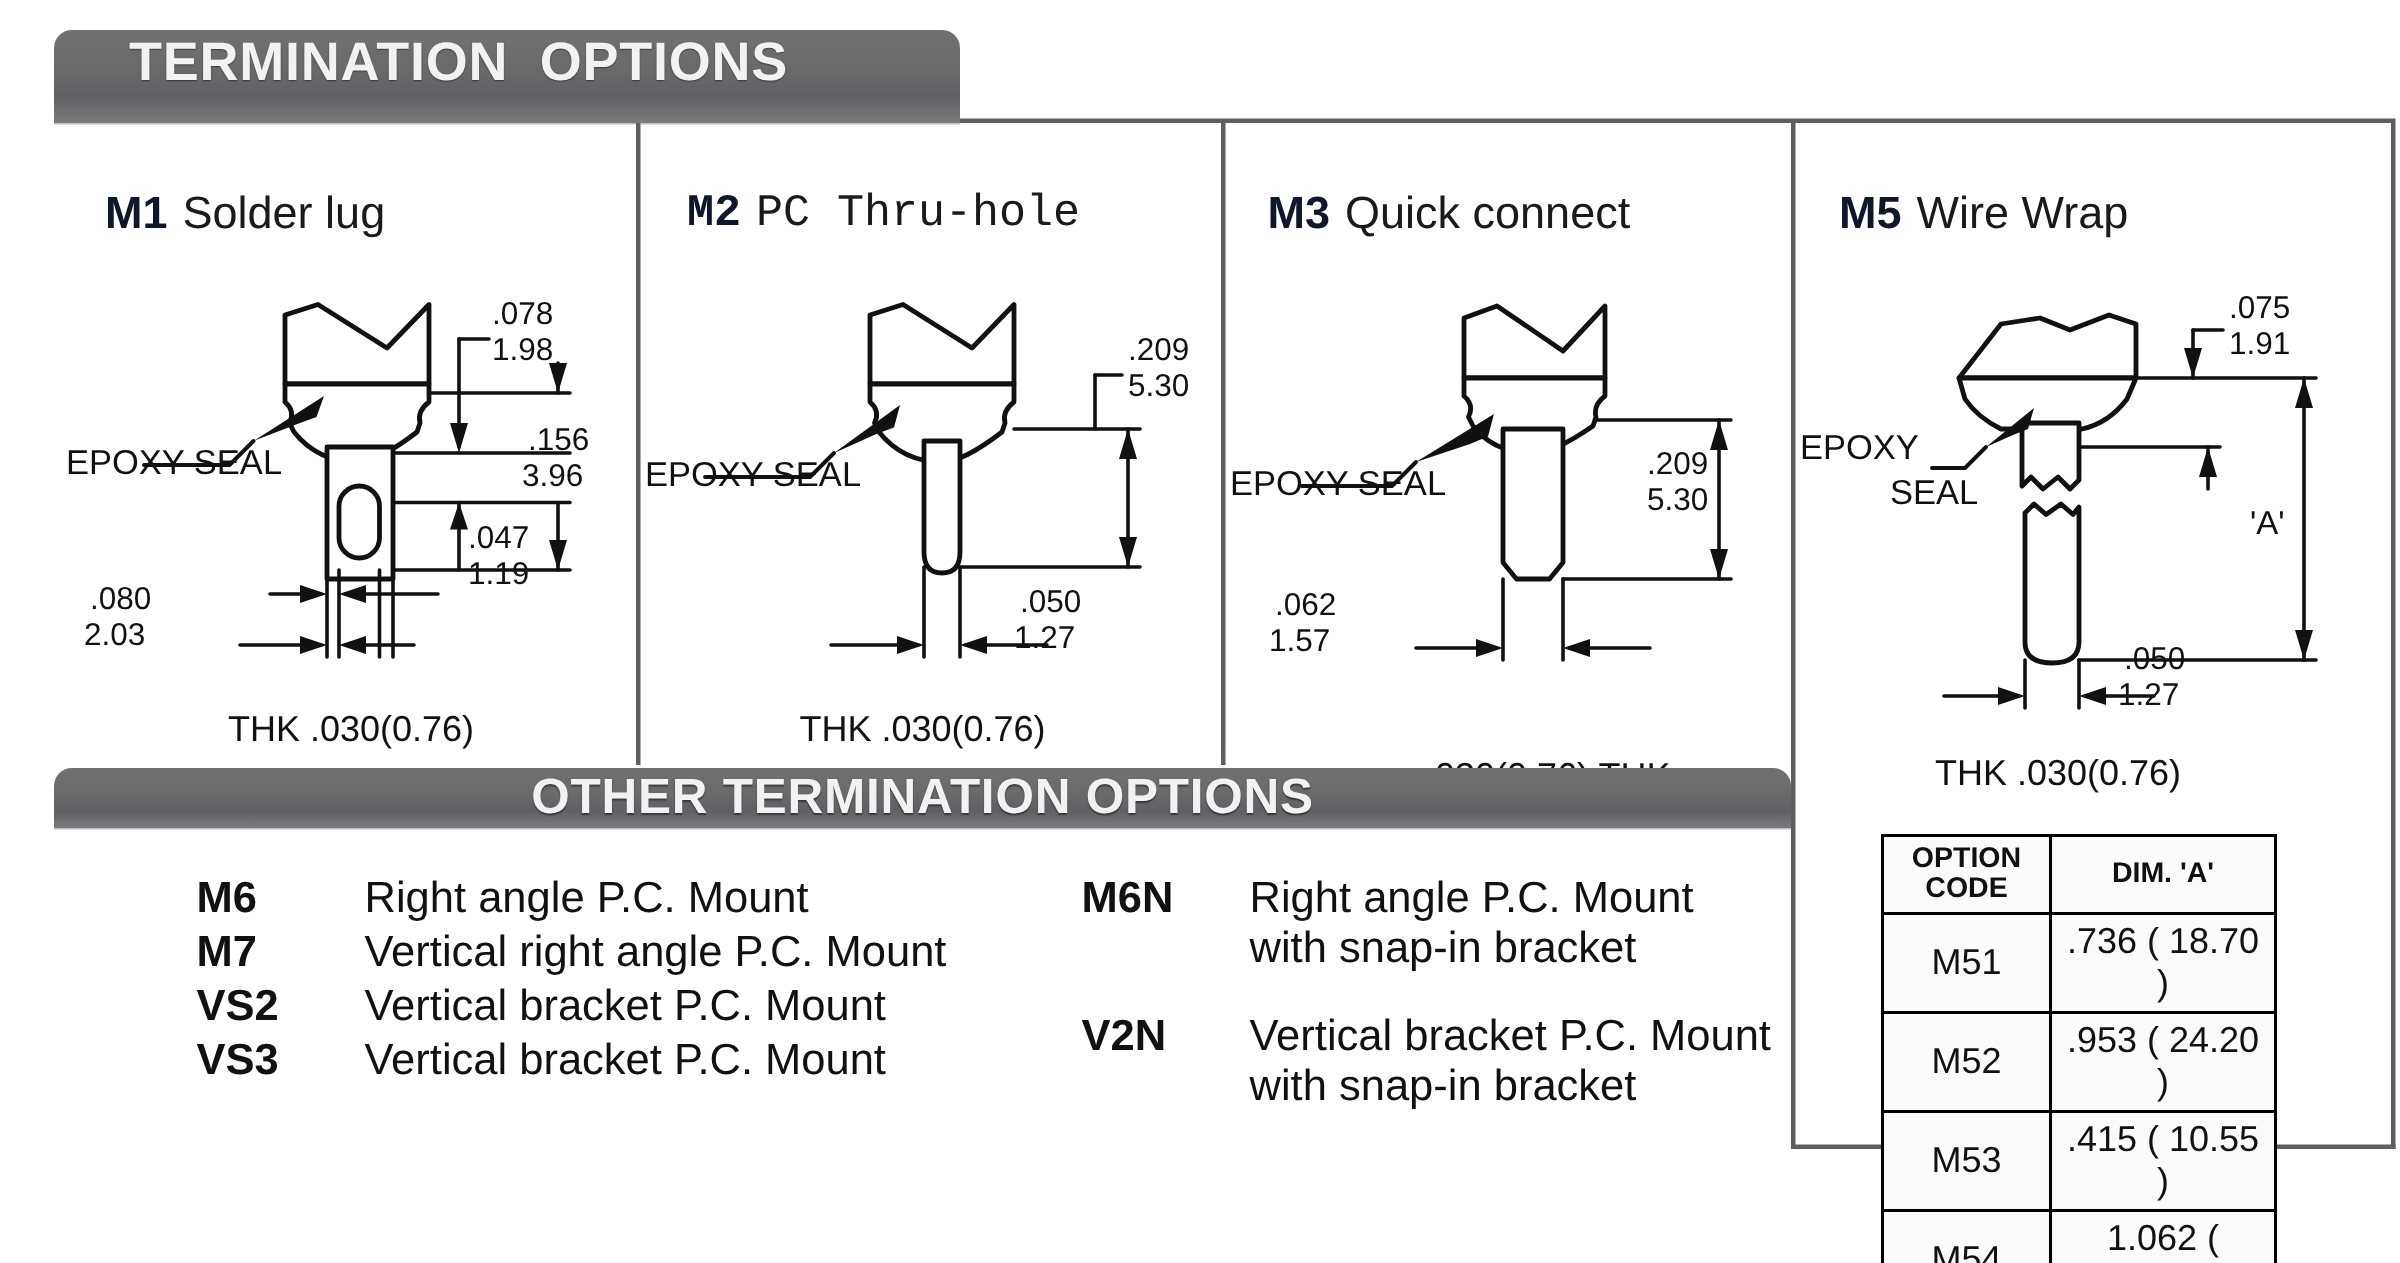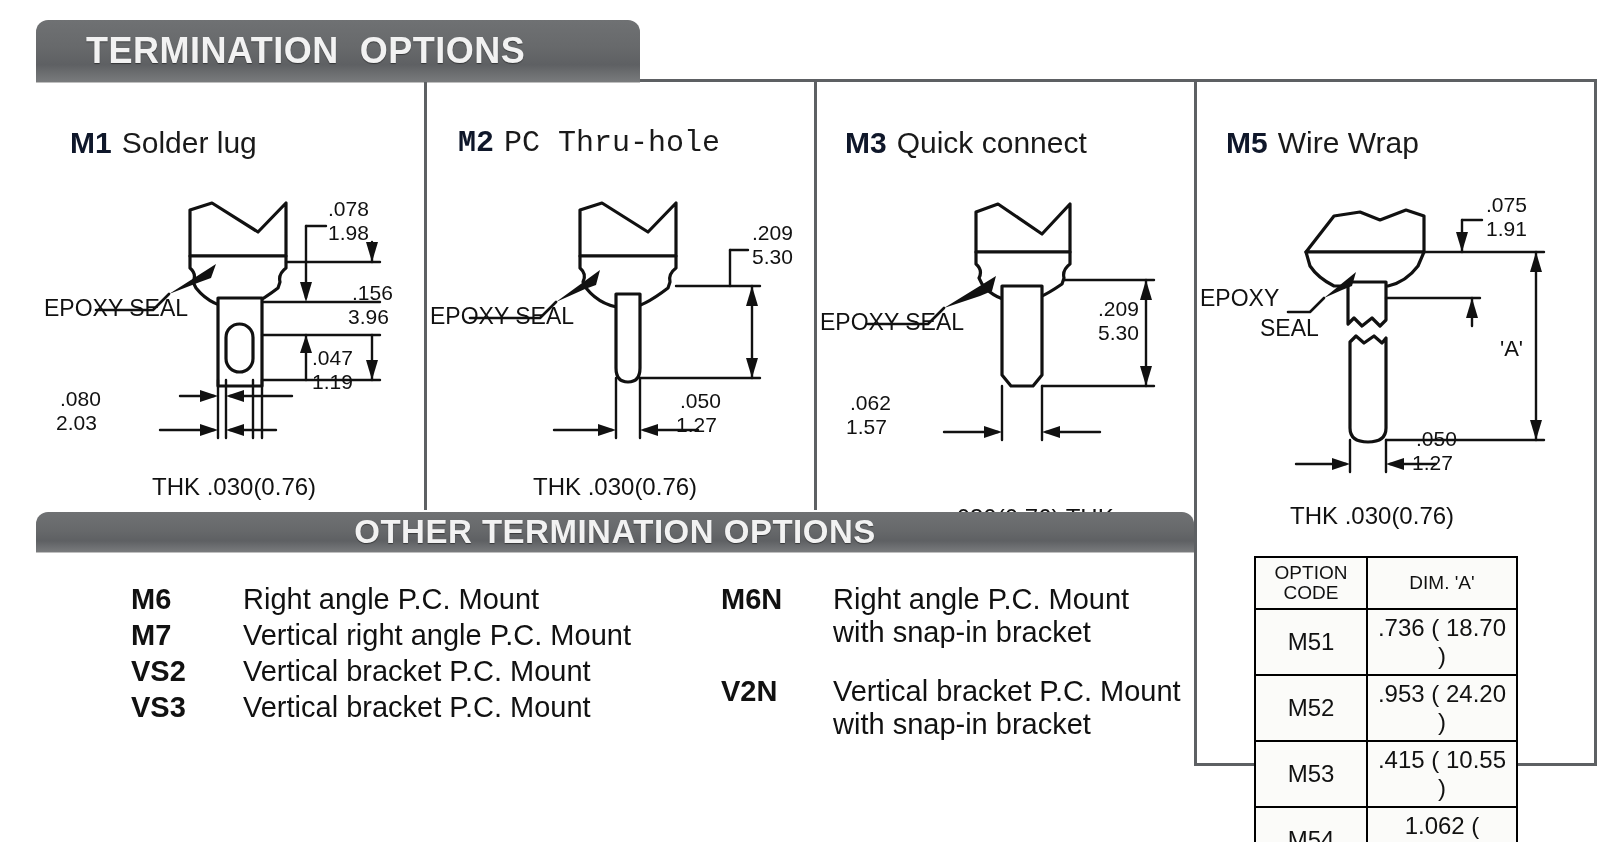--- a/index.html
+++ b/index.html
@@ -10,21 +10,21 @@
     -webkit-font-smoothing:antialiased;
   }
   #sheet{position:absolute;left:0;top:0;width:1600px;height:842px;background:#ffffff;}
 
   
   .banner{
     position:absolute;
     background:linear-gradient(180deg,#6f7173 0%,#67696b 45%,#5e6063 72%,#797b7d 100%);
     border-radius:12px 12px 0 0;
     color:#f2f2f2;
-    display:flex;align-items:center;
+    display:flex;
     box-shadow:0 1px 0 rgba(0,0,0,.25);
   }
   .banner span{
     font-weight:bold;
     letter-spacing:.5px;
     white-space:pre;
     text-shadow:0 1px 1px rgba(0,0,0,.45);
   }
   #banner-top{left:36px;top:20px;width:604px;height:62px;}
   #banner-top span{font-size:36px;padding-left:50px;}
@@ -56,21 +56,21 @@
 
   
   #dimtable{position:absolute;left:1254px;top:556px;border-collapse:collapse;background:#fbfbf9;}
   #dimtable th,#dimtable td{
     border:2px solid #000;
     font-size:24px;
     text-align:center;
     padding:4px 8px;
     color:#111;
   }
-  #dimtable th{font-weight:normal;font-size:19px;line-height:1.05;padding:5px 8px;}
+  #dimtable th{font-weight:bold;font-size:19px;line-height:1.05;padding:5px 8px;}
   #dimtable th.c1,#dimtable td.c1{width:94px;}
   #dimtable th.c2,#dimtable td.c2{width:132px;}
   #dimtable td{height:27px;}
 </style>
 </head>
 <body>
 
 <div id="sheet">
 
   <div class="banner" id="banner-top">

